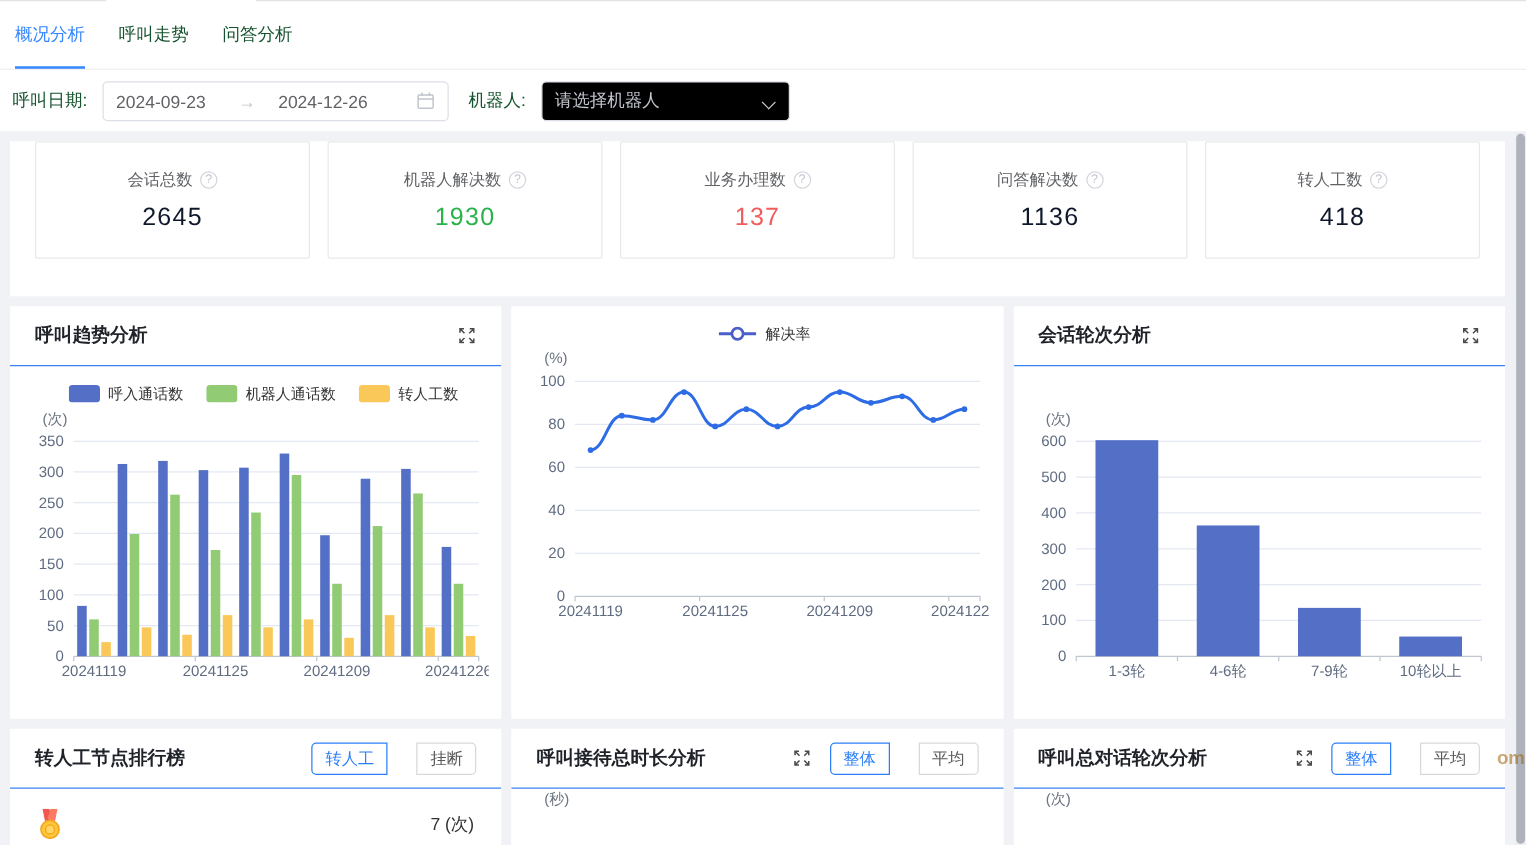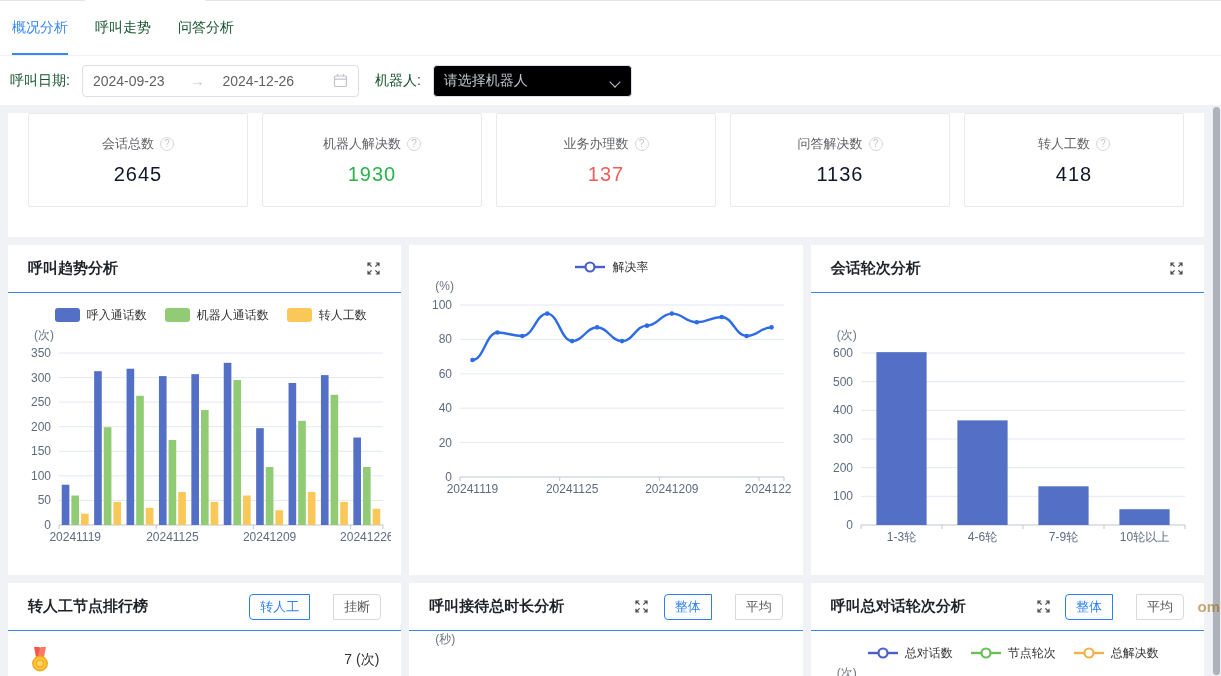--- a/index.html
+++ b/index.html
@@ -409,43 +409,20 @@
               <path d="M1 8.8 V12 H4.2 M1 12 L4.6 8.4"></path>
                 <path d="M12 8.8 V12 H8.8 M12 12 L8.4 8.4"></path>
             </svg>
           </span>
           <span class="hdr-gap"></span>
           <div class="btn-group">
             <div class="tbtn active">整体</div>
             <div class="tbtn">平均</div>
           </div>
         </div>
-        <div class="chart-legend">
-          <span class="legend-item">
-            <svg width="30" height="12">
-              <line x1="0" y1="6" x2="30" y2="6" stroke-width="2.4" stroke="#4A5FC9"></line>
-              <circle cx="15" cy="6" r="4.5" fill="#fff" stroke-width="2.2" stroke="#4A5FC9"></circle>
-            </svg>
-            <span>总对话数</span>
-          </span>
-          <span class="legend-item">
-            <svg width="30" height="12">
-              <line x1="0" y1="6" x2="30" y2="6" stroke-width="2.4" stroke="#6BBF58"></line>
-              <circle cx="15" cy="6" r="4.5" fill="#fff" stroke-width="2.2" stroke="#6BBF58"></circle>
-            </svg>
-            <span>节点轮次</span>
-          </span>
-          <span class="legend-item">
-            <svg width="30" height="12">
-              <line x1="0" y1="6" x2="30" y2="6" stroke-width="2.4" stroke="#F0B24A"></line>
-              <circle cx="15" cy="6" r="4.5" fill="#fff" stroke-width="2.2" stroke="#F0B24A"></circle>
-            </svg>
-            <span>总解决数</span>
-          </span>
-        </div>
         <div class="chart-unit">(次)</div>
       </div>
     </div>
   </div>
 
   <div class="scrollbar">
     <div class="thumb"></div>
   </div>
   <div class="watermark">om</div>
 </div>

